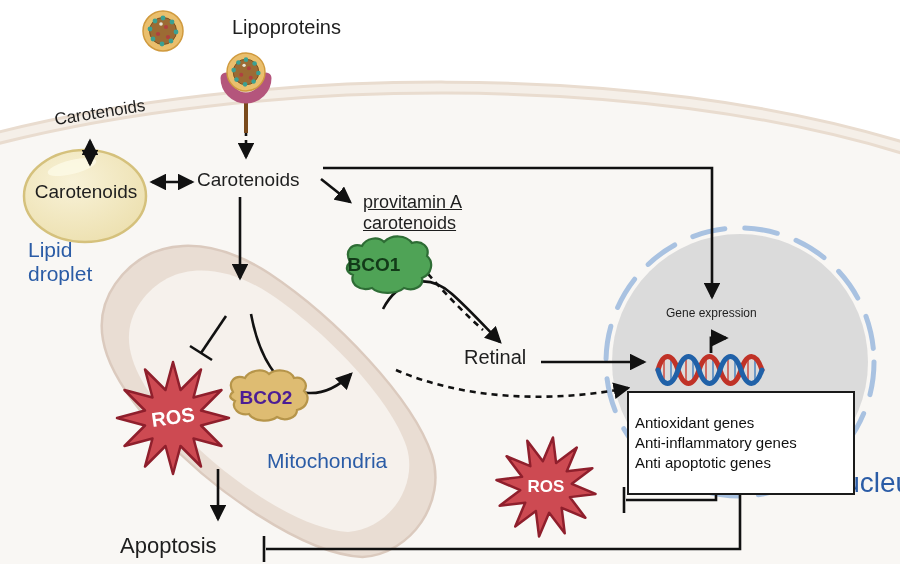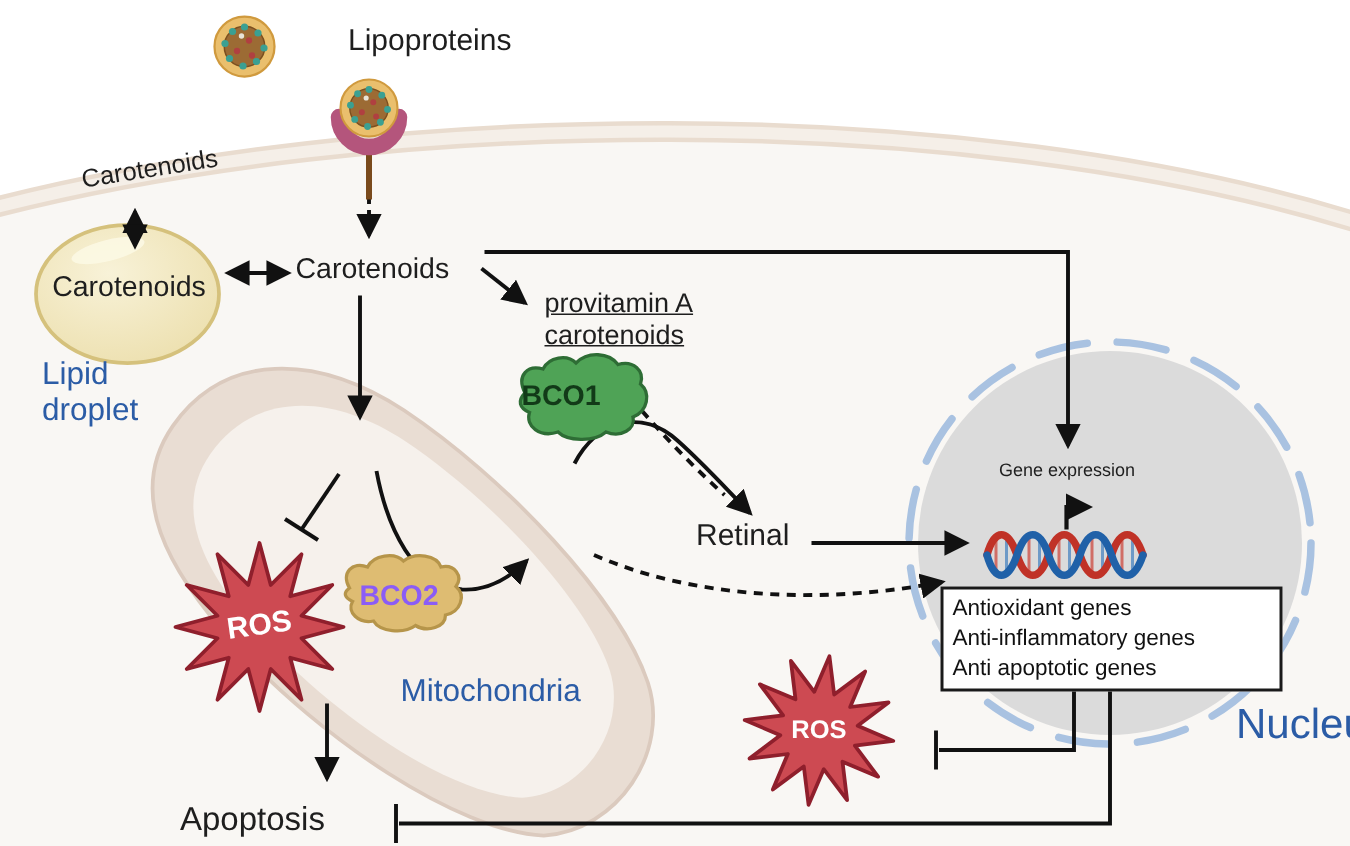--- a/index.html
+++ b/index.html
@@ -6,21 +6,21 @@
   #stage{position:relative;width:900px;height:564px;overflow:hidden;background:#ffffff;
          font-family:"Liberation Sans",sans-serif;}
   #diagram-svg{position:absolute;left:0;top:0;}
   .lbl{position:absolute;color:#1e1e1e;white-space:nowrap;line-height:1.15;}
   .wrap{white-space:normal;}
   .blue{color:#2b5ca6;}
   .center{text-align:center;}
   .bold{font-weight:bold;}
   .white{color:#ffffff;}
   #gene-box{position:absolute;left:627px;top:391px;width:212px;background:#ffffff;
-            border:2px solid #1a1a1a;padding:3px 6px;font-size:15px;line-height:1.34;color:#111;}
+            border:2px solid #1a1a1a;padding:20px 6px;font-size:15px;line-height:1.34;color:#111;}
 </style>
 </head>
 <body>
 
 <div id="stage">
 
 <svg id="diagram-svg" width="900" height="564" viewBox="0 0 900 564">
   <defs>
     <marker id="ah" viewBox="0 0 10 10" refX="8.5" refY="5" markerWidth="6.5" markerHeight="6.5" orient="auto-start-reverse">
       <path d="M0,0 L10,5 L0,10 Z" fill="#111"></path>
@@ -170,21 +170,21 @@
 <div class="lbl wrap blue" style="left:28px;top:238px;width:85px;font-size:21px;">Lipid droplet</div>
 
 <div class="lbl" style="left:197px;top:169px;font-size:19px;">Carotenoids</div>
 
 <div class="lbl wrap" style="left:363px;top:192px;width:125px;font-size:18px;text-decoration:underline;">provitamin A carotenoids</div>
 
 <div class="lbl center bold" style="left:333px;top:254px;width:82px;font-size:19px;color:#123a18;">BCO1</div>
 
 
 
-<div class="lbl center bold" style="left:228px;top:387px;width:76px;font-size:19px;color:#8b5cf6;">BCO2</div>
+<div class="lbl center bold" style="left:228px;top:387px;width:76px;font-size:19px;color:#4c1d95;">BCO2</div>
 
 <div class="lbl" style="left:464px;top:346px;font-size:20px;">Retinal</div>
 
 <div class="lbl center bold white" style="left:143px;top:406px;width:60px;font-size:20px;transform:rotate(-8deg);">ROS</div>
 
 <div class="lbl center bold white" style="left:518px;top:477px;width:56px;font-size:17px;">ROS</div>
 
 <div class="lbl blue" style="left:267px;top:449px;font-size:21px;">Mitochondria</div>
 
 <div class="lbl blue" style="left:824px;top:467px;font-size:28px;">Nucleus</div>

